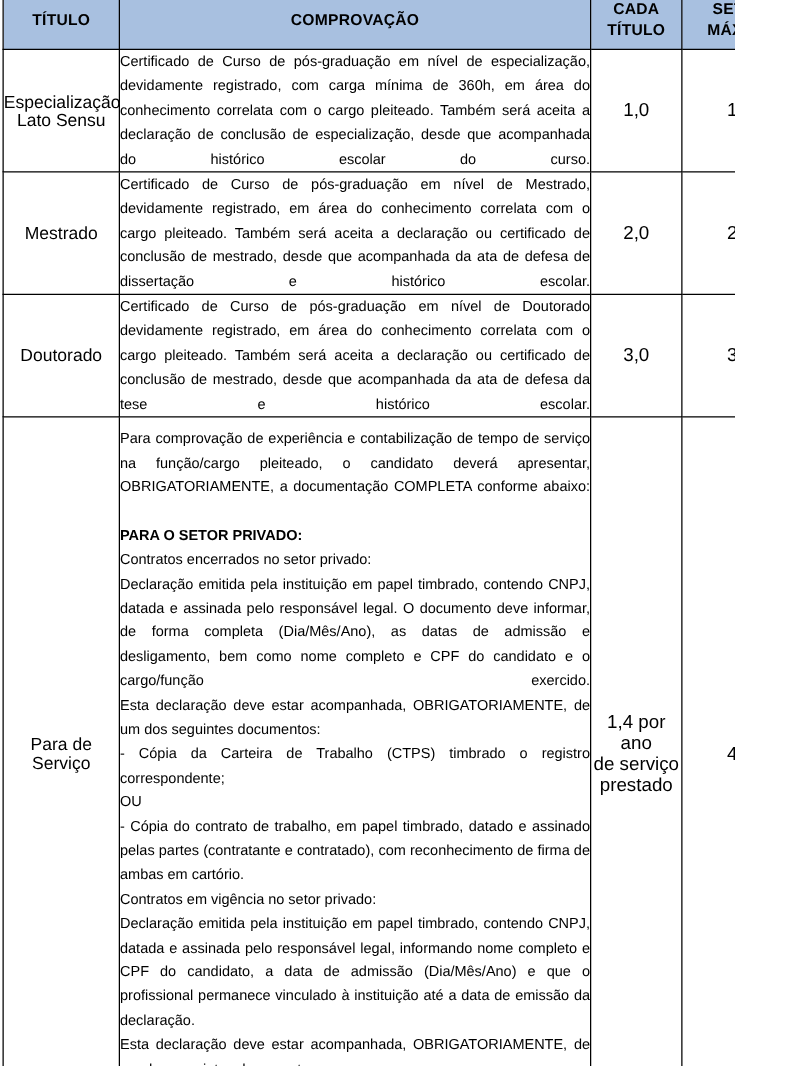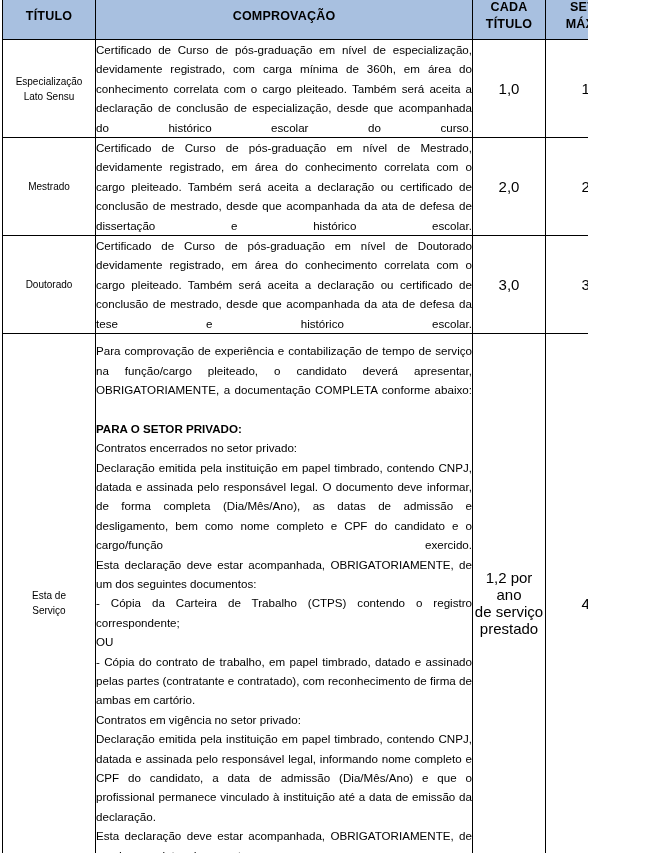--- a/index.html
+++ b/index.html
@@ -65,21 +65,21 @@
     line-height: 17px;
     letter-spacing: 0.2px;
     height: 46px;
     padding: 0 2px;
   }
   thead th .hdr-l { display: block; }
 
   
   td.cell-titulo {
     text-align: center;
-    font-size: 10px;
+    font-size: 14px;
     line-height: 15px;
     padding: 4px 3px;
   }
   td.cell-titulo .tl { display: block; }
 
   td.cell-comprov {
     text-align: justify;
     text-align-last: left;
     font-size: 11.6px;
     line-height: 19.4px;
@@ -209,39 +209,39 @@
           <td class="cell-num">
             <span class="nl">3,0</span>
           </td>
           <td class="cell-num">
             <span class="nl">3,0</span>
           </td>
         </tr>
 
         <tr class="row-tempo">
           <td class="cell-titulo">
-            <span class="tl">Esta de</span>
+            <span class="tl">Para de</span>
             <span class="tl">Serviço</span>
           </td>
           <td class="cell-comprov">
             <p class="lastfull">Para comprovação de experiência e contabilização de tempo de serviço na função/cargo pleiteado, o candidato deverá apresentar, OBRIGATORIAMENTE, a documentação COMPLETA conforme abaixo:</p>
             <p class="spacer">&nbsp;</p>
             <p class="bold">PARA O SETOR PRIVADO:</p>
             <p class="plain">Contratos encerrados no setor privado:</p>
             <p class="lastfull">Declaração emitida pela instituição em papel timbrado, contendo CNPJ, datada e assinada pelo responsável legal. O documento deve informar, de forma completa (Dia/Mês/Ano), as datas de admissão e desligamento, bem como nome completo e CPF do candidato e o cargo/função exercido.</p>
             <p>Esta declaração deve estar acompanhada, OBRIGATORIAMENTE, de um dos seguintes documentos:</p>
-            <p>- Cópia da Carteira de Trabalho (CTPS) contendo o registro correspondente;</p>
+            <p>- Cópia da Carteira de Trabalho (CTPS) timbrado o registro correspondente;</p>
             <p class="plain">OU</p>
             <p>- Cópia do contrato de trabalho, em papel timbrado, datado e assinado pelas partes (contratante e contratado), com reconhecimento de firma de ambas em cartório.</p>
             <p class="plain">Contratos em vigência no setor privado:</p>
             <p class="lastfull">Declaração emitida pela instituição em papel timbrado, contendo CNPJ, datada e assinada pelo responsável legal, informando nome completo e CPF do candidato, a data de admissão (Dia/Mês/Ano) e que o profissional permanece vinculado à instituição até a data de emissão da declaração.</p>
             <p>Esta declaração deve estar acompanhada, OBRIGATORIAMENTE, de um dos seguintes documentos:</p>
           </td>
           <td class="cell-num">
-            <span class="nl">1,2 por ano</span>
+            <span class="nl">1,4 por ano</span>
             <span class="nl">de serviço</span>
             <span class="nl">prestado</span>
           </td>
           <td class="cell-num">
             <span class="nl">4,0</span>
           </td>
         </tr>
 
       </tbody>
     </table>

